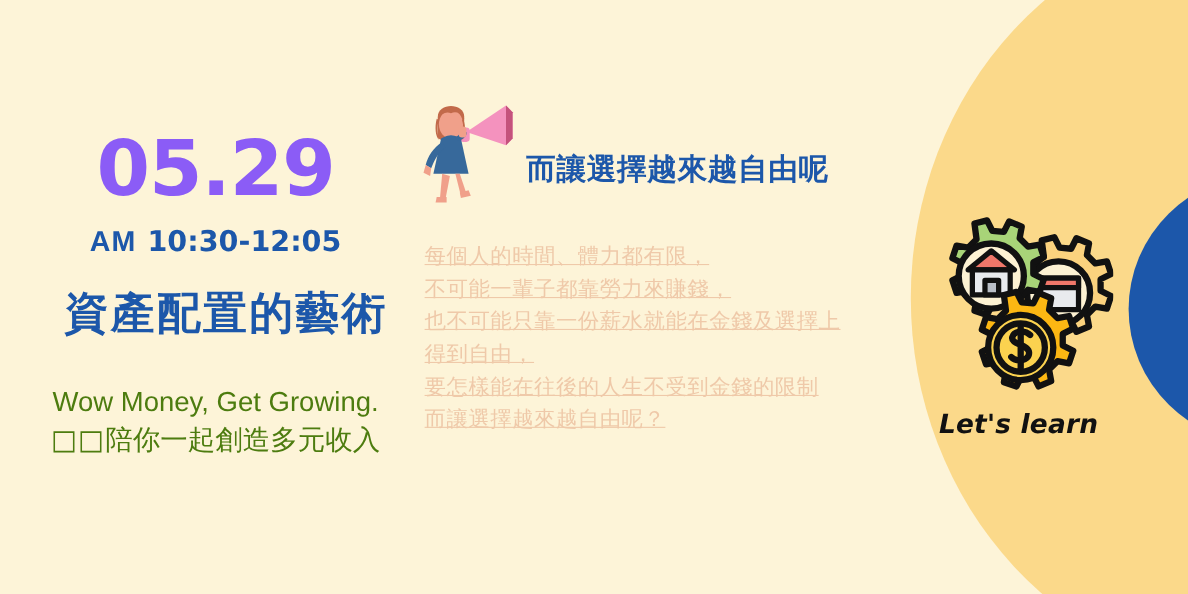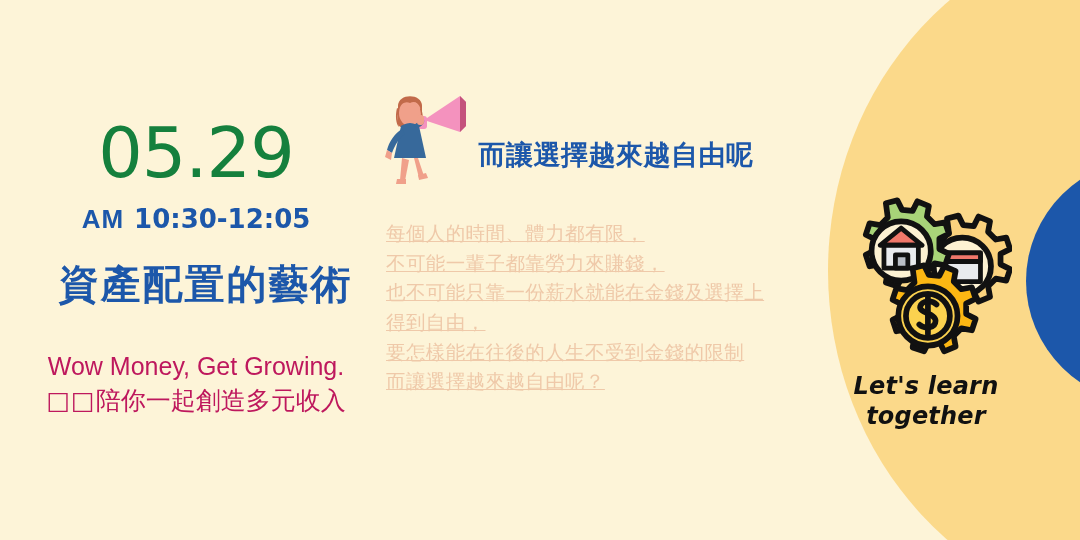--- a/index.html
+++ b/index.html
@@ -39,25 +39,25 @@
   
   .left-col {
     position: absolute;
     left: 0;
     top: 118px;
     width: 392px;
     text-align: center;
   }
   .date-big {
     font-family: "DejaVu Sans", sans-serif;
-    font-weight: normal;
+    font-weight: bold;
     font-size: 70px;
     line-height: 1;
     letter-spacing: -1px;
-    color: #15803d;
+    color: #8b5cf6;
     margin: 0;
   }
   .time-row {
     margin-top: 16px;
     color: #1C57AA;
     white-space: nowrap;
   }
   .time-am {
     font-family: Liberation Sans, sans-serif;
     font-weight: bold;
@@ -75,21 +75,21 @@
     margin-top: 22px;
     font-family: "DejaVu Sans", sans-serif;
     font-weight: bold;
     font-size: 40px;
     letter-spacing: 2px;
     color: #1C57AA;
     padding-left: 19px;
   }
   .tagline-block {
     margin-top: 38px;
-    color: #be185d;
+    color: #4d7c0f;
   }
   .tagline-en {
     font-family: "Liberation Sans", sans-serif;
     font-size: 25px;
     letter-spacing: 0px;
     line-height: 1.28;
   }
   .tagline-zh {
     font-family: "Liberation Sans", sans-serif;
     font-size: 25px;
@@ -261,17 +261,16 @@
       </g>
 
       <g stroke="#111111" stroke-width="6" fill="none" stroke-linecap="round">
         <path d="M101 124 C97 120, 86 119, 84 126 C82 133, 100 133, 100 141 C100 149, 88 150, 83 145"></path>
         <line x1="92" y1="117" x2="92" y2="155"></line>
       </g>
     </svg>
 
     <div class="learn-together">
       <div>Let's learn</div>
-      <div>together</div>
     </div>
   </div>
 
 </div>
 
 </body></html>

